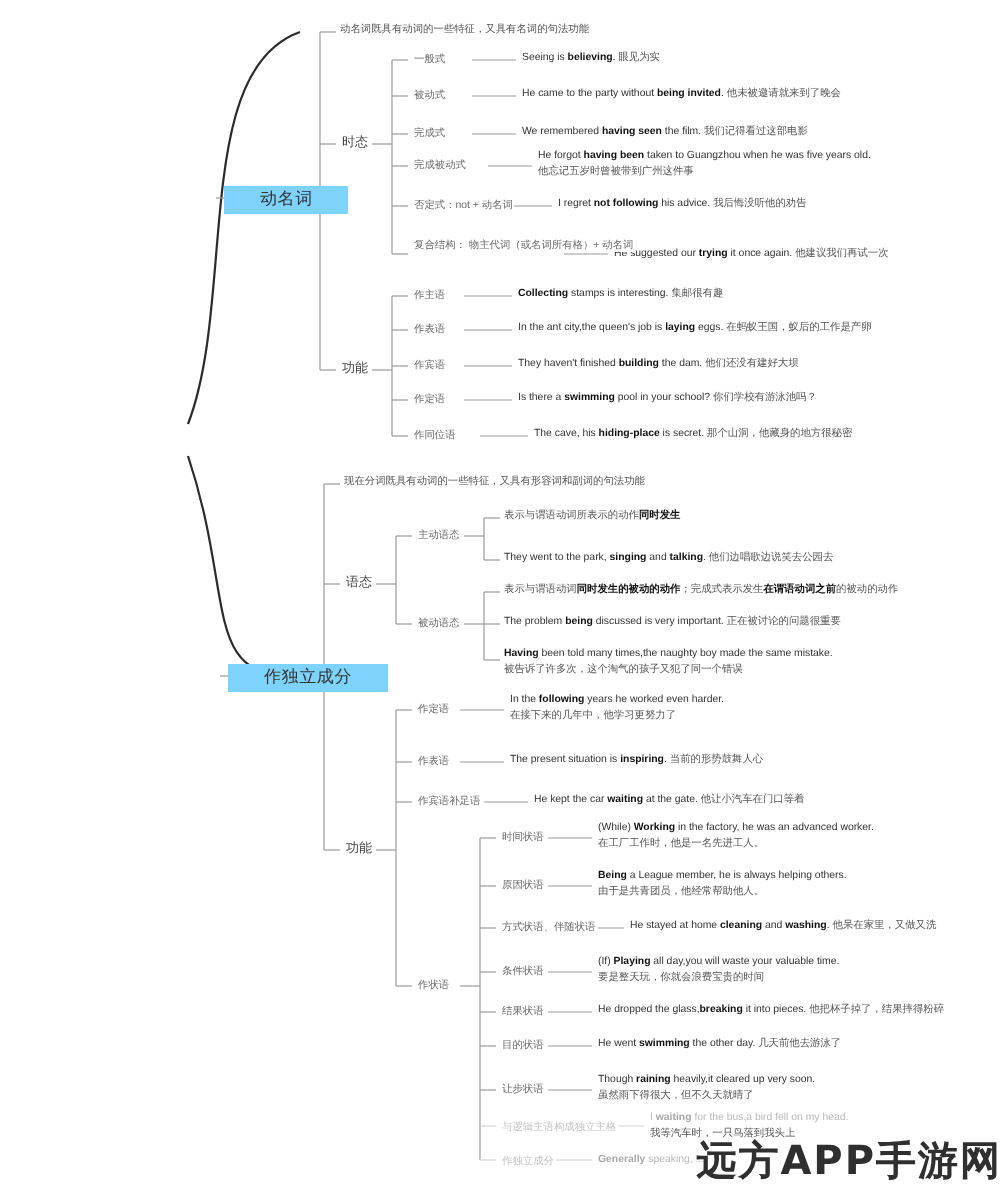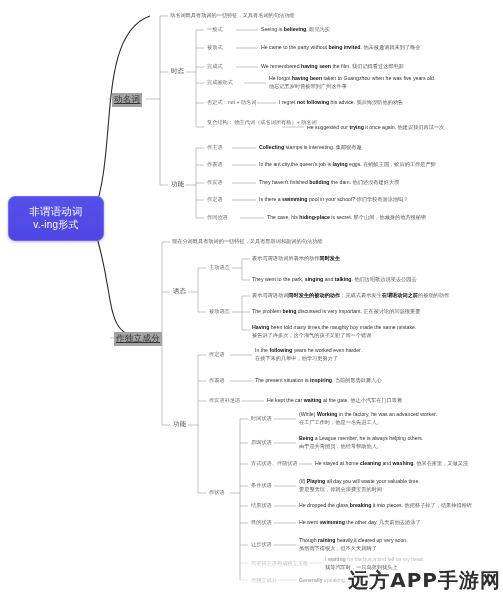--- a/index.html
+++ b/index.html
@@ -34,23 +34,22 @@
   .root-node .l2{font-size:10px;}
 
   
   .l1{
     position:absolute;
     font-size:8.5px;
     color:#333;
     letter-spacing:.3px;
     white-space:nowrap;
     z-index:5;
-    background:#a3a3a3;
-    padding:1px 2px;
-    text-decoration:underline;
+    background:#7dd3fc;
+    padding:1px 18px;
   }
 
   
   .l2lab{
     position:absolute;
     font-size:6.5px;
     color:#444;
     white-space:nowrap;
     z-index:5;
     background:#fff;
@@ -202,24 +201,20 @@
     <path class="wire" d="M274,443 L296,443"></path>
     <path class="wire" d="M290,464 L312,464"></path>
     <path class="wire" d="M274,486 L296,486"></path>
     <path class="wire" d="M274,506 L296,506"></path>
     <path class="wire" d="M274,523 L296,523"></path>
     <path class="wire" d="M274,545 L296,545"></path>
     <path class="wire-dash" d="M300,563 L322,563"></path>
     <path class="wire-dash" d="M274,580 L296,580"></path>
   </svg>
 
-  <div class="root-node">
-    <div>非谓语动词</div>
-    <div class="l2">v.-ing形式</div>
-  </div>
 
   <div class="l1" style="left:112px;top:93px;">动名词</div>
 
   <div class="leaf note" style="left:170px;top:12px;">动名词既具有动词的一些特征，又具有名词的句法功能</div>
 
   <div class="l2lab" style="left:170px;top:67px;">时态</div>
   <div class="l2lab" style="left:170px;top:180px;">功能</div>
 
   <div class="l3lab" style="left:206px;top:26px;">一般式</div>
   <div class="leaf" style="left:261px;top:26px;">

